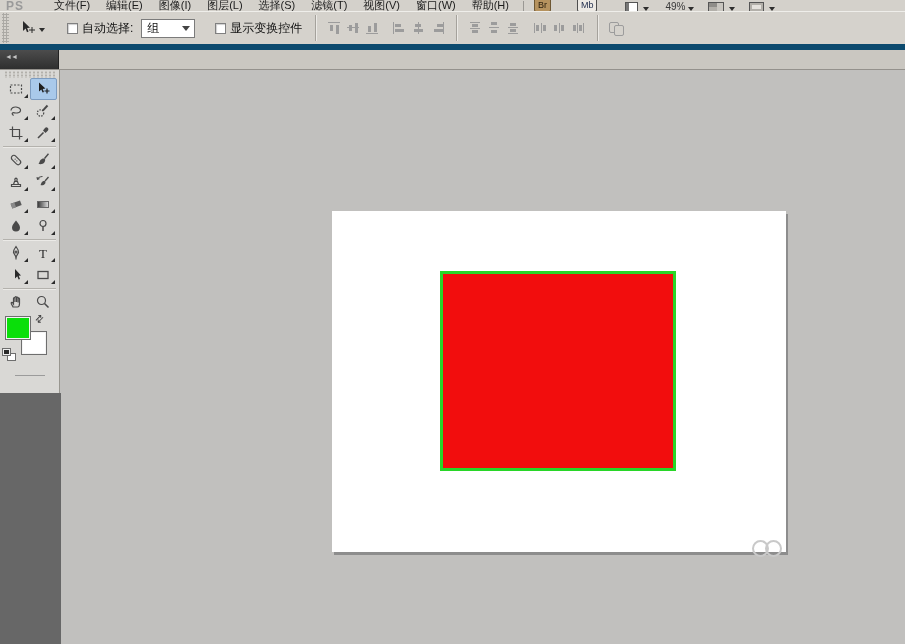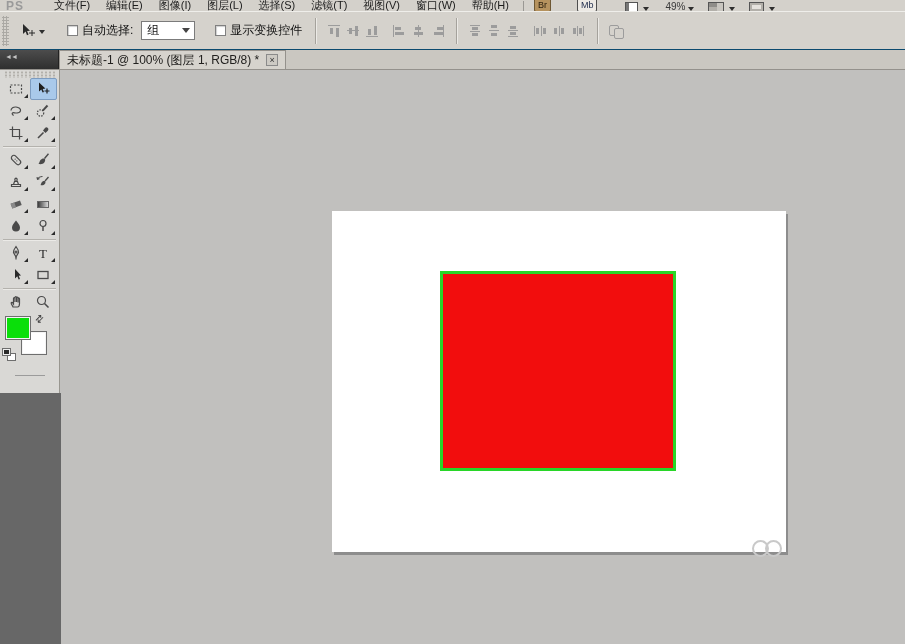--- a/index.html
+++ b/index.html
@@ -24,21 +24,21 @@
   .ws-grid { width:16px; height:10px; background:#8f8d89; border:1px solid #555;
     box-shadow:inset -6px 0 0 #c9c6c0, inset 0 -4px 0 #b3b0aa; }
   .scr-mode { width:15px; height:10px; border:1px solid #555; background:#e6e3de;
     box-shadow:inset 0 0 0 2px #b3b0aa; }
   .zoom-pct { font-size:10px; color:#3a3a3a; margin-left:16px; transform:translateY(1px);}
   .caret { display:inline-block; width:0; height:0; border:3px solid transparent;
     border-top:4px solid #2e2e2e; transform:translateY(3px); margin-left:2px; }
 
   
   .optbar { height:39px; background:#d5d2cc; border-top:1px solid #efeeea;
-    border-bottom:1px solid #0c4a6e; display:flex; align-items:center; }
+    border-bottom:6px solid #0c4a6e; display:flex; align-items:center; }
   .grip { width:7px; height:30px; margin:0 6px 0 2px;
     background-image:radial-gradient(circle,#aba9a4 1px,transparent 1.2px);
     background-size:3px 3px; }
   .tool-preset { display:flex; align-items:center; padding:2px 4px; margin-right:10px; }
   .opt-label { font-size:12px; color:#141414; margin:0 4px; }
   .checkbox { width:11px; height:11px; background:#fff; border:1px solid #808080;
     box-shadow:inset 1px 1px 1px #cfcfcf; margin-left:8px; }
   .select { width:54px; height:19px; background:#fff; border:1px solid #7b7b7b;
     display:flex; align-items:center; margin:0 4px; position:relative; }
   .select .val { font-size:12px; color:#111; padding-left:5px; flex:1; }
@@ -203,24 +203,20 @@
   <span class="ai d-hc"></span>
   <span class="ai d-right"></span>
   <div class="vsep"></div>
   <span class="ai auto-align"></span>
 </div>
 
 <div class="tabrow">
   <div class="panel-collapse">
     <span class="dbl-arrow">◄◄</span>
   </div>
-  <div class="doc-tab">
-    <span class="title">未标题-1 @ 100% (图层 1, RGB/8) *</span>
-    <span class="tab-close">×</span>
-  </div>
 </div>
 
 <div class="main">
 
   <div class="tools">
     <div class="tgrip"></div>
 
     <div class="trow">
       <div class="tcell fly">
         <svg width="16" height="16" viewBox="0 0 16 16">

